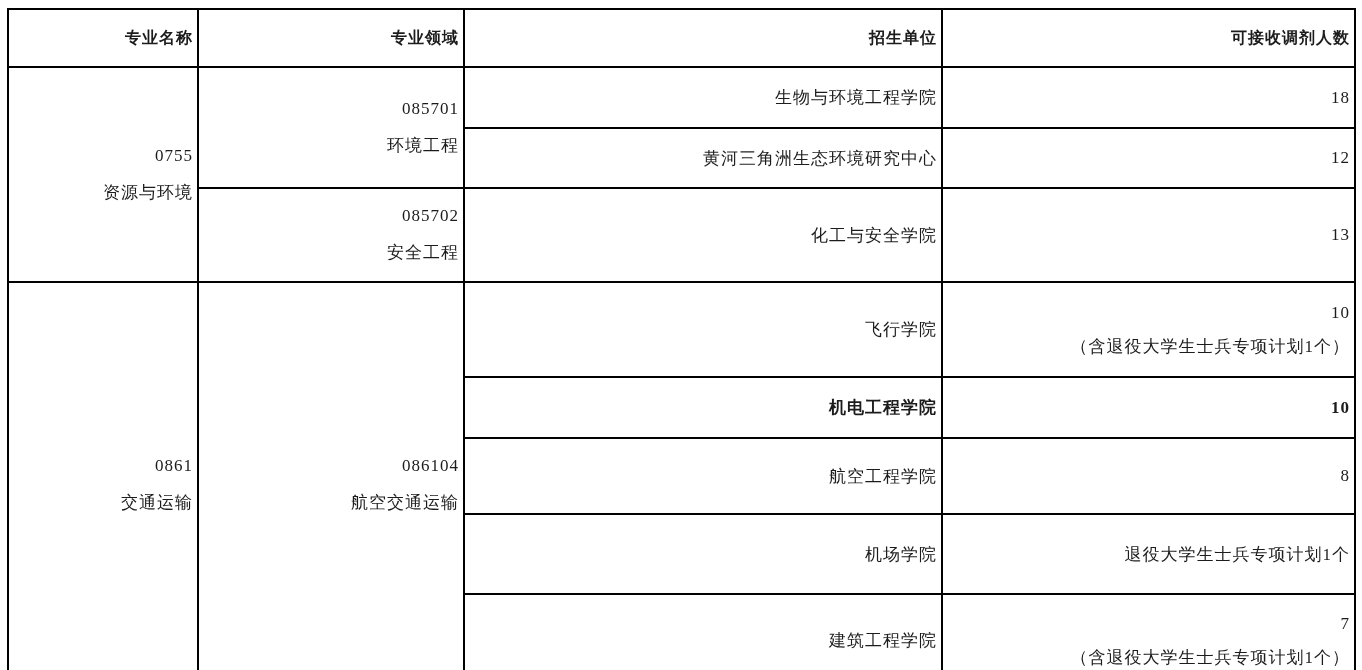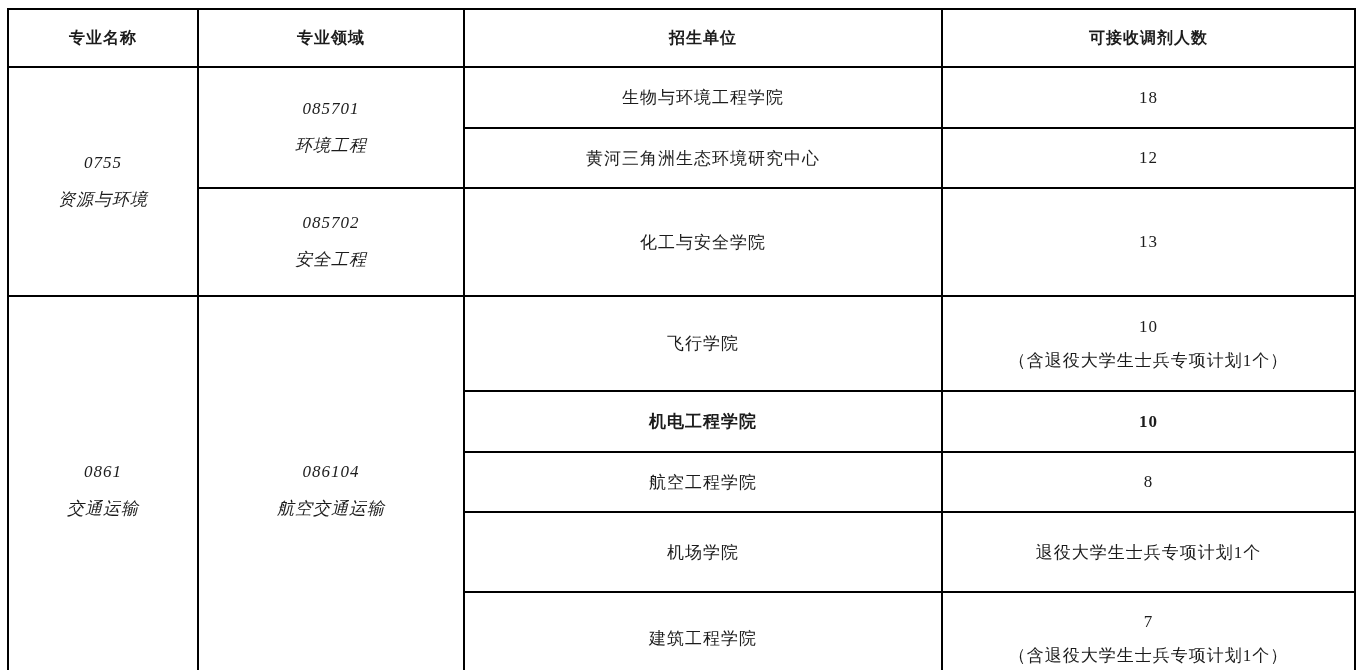--- a/index.html
+++ b/index.html
@@ -17,49 +17,48 @@
   }
   table.quota-table {
     border-collapse: collapse;
     table-layout: fixed;
     width: 1347px;
     color: #1c1c1c;
   }
   table.quota-table th,
   table.quota-table td {
     border: 2px solid #000000;
-    text-align: center;
+    text-align: right;
     vertical-align: middle;
     padding: 0 4px;
     overflow: hidden;
   }
   th.col-header {
     font-size: 16px;
     font-weight: bold;
     letter-spacing: 1px;
   }
   td {
     font-size: 17px;
     letter-spacing: 1px;
   }
   
   tr.r-head { height: 58px; }
   tr.r1 { height: 61px; }
   tr.r2 { height: 60px; }
-  tr.r3 { height: 108px; }
+  tr.r3 { height: 94px; }
   tr.r4 { height: 95px; }
   tr.r5 { height: 61px; font-weight: bold; }
-  tr.r6 { height: 60px; }
+  tr.r6 { height: 76px; }
   tr.r7 { height: 80px; }
   tr.r8 { height: 93px; }
   
   .line {
     display: block;
     line-height: 2.15;
-    font-style: italic;
   }
   .note-line {
     display: block;
     line-height: 2.0;
   }
   .note-line:empty { display: none; }
 </style>
 </head>
 <body>
 

